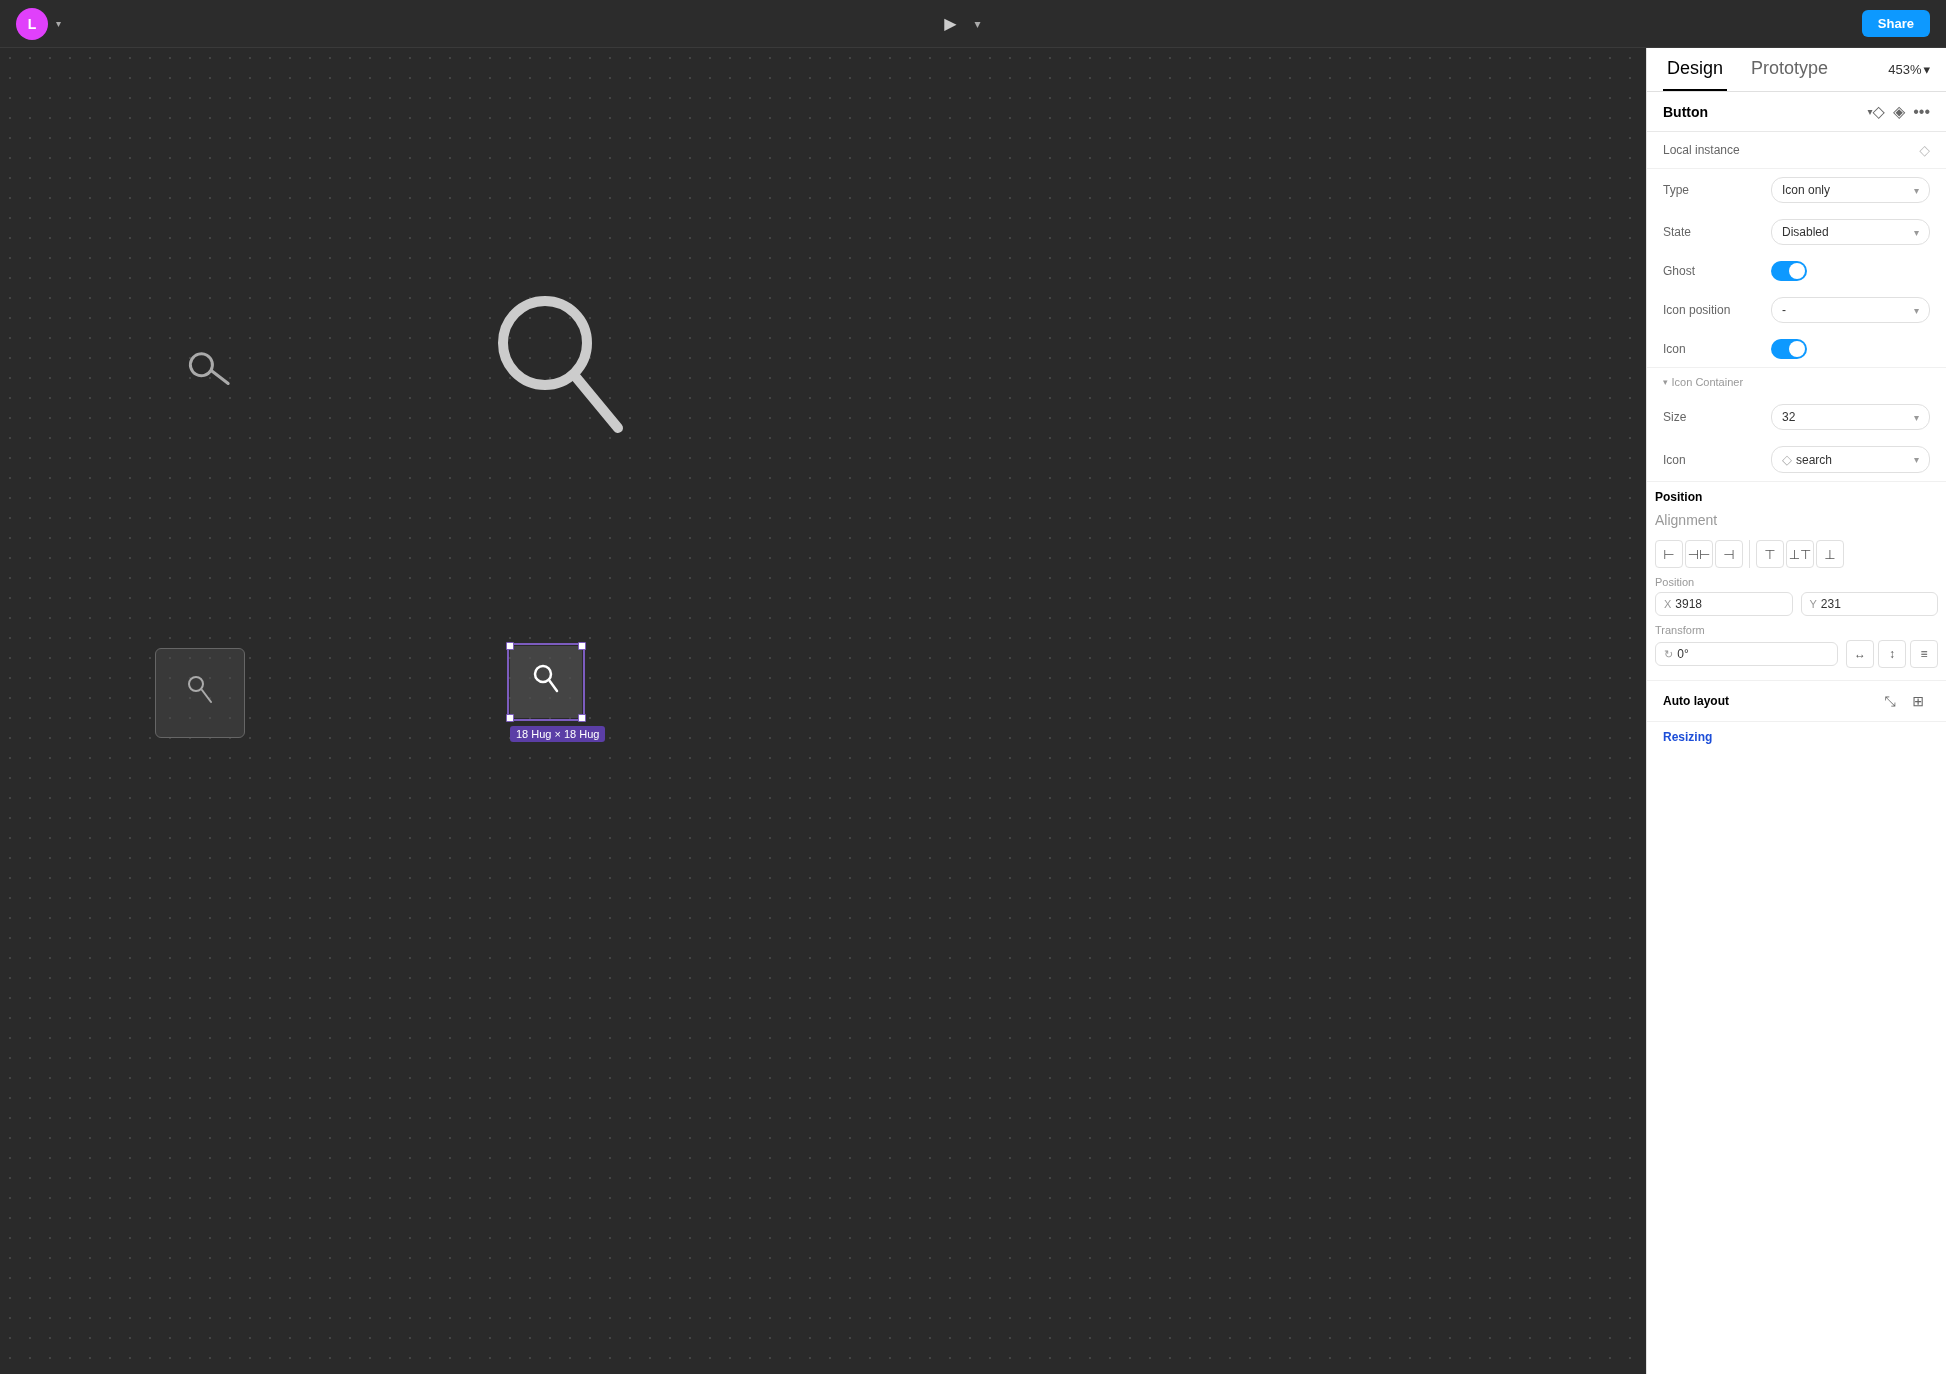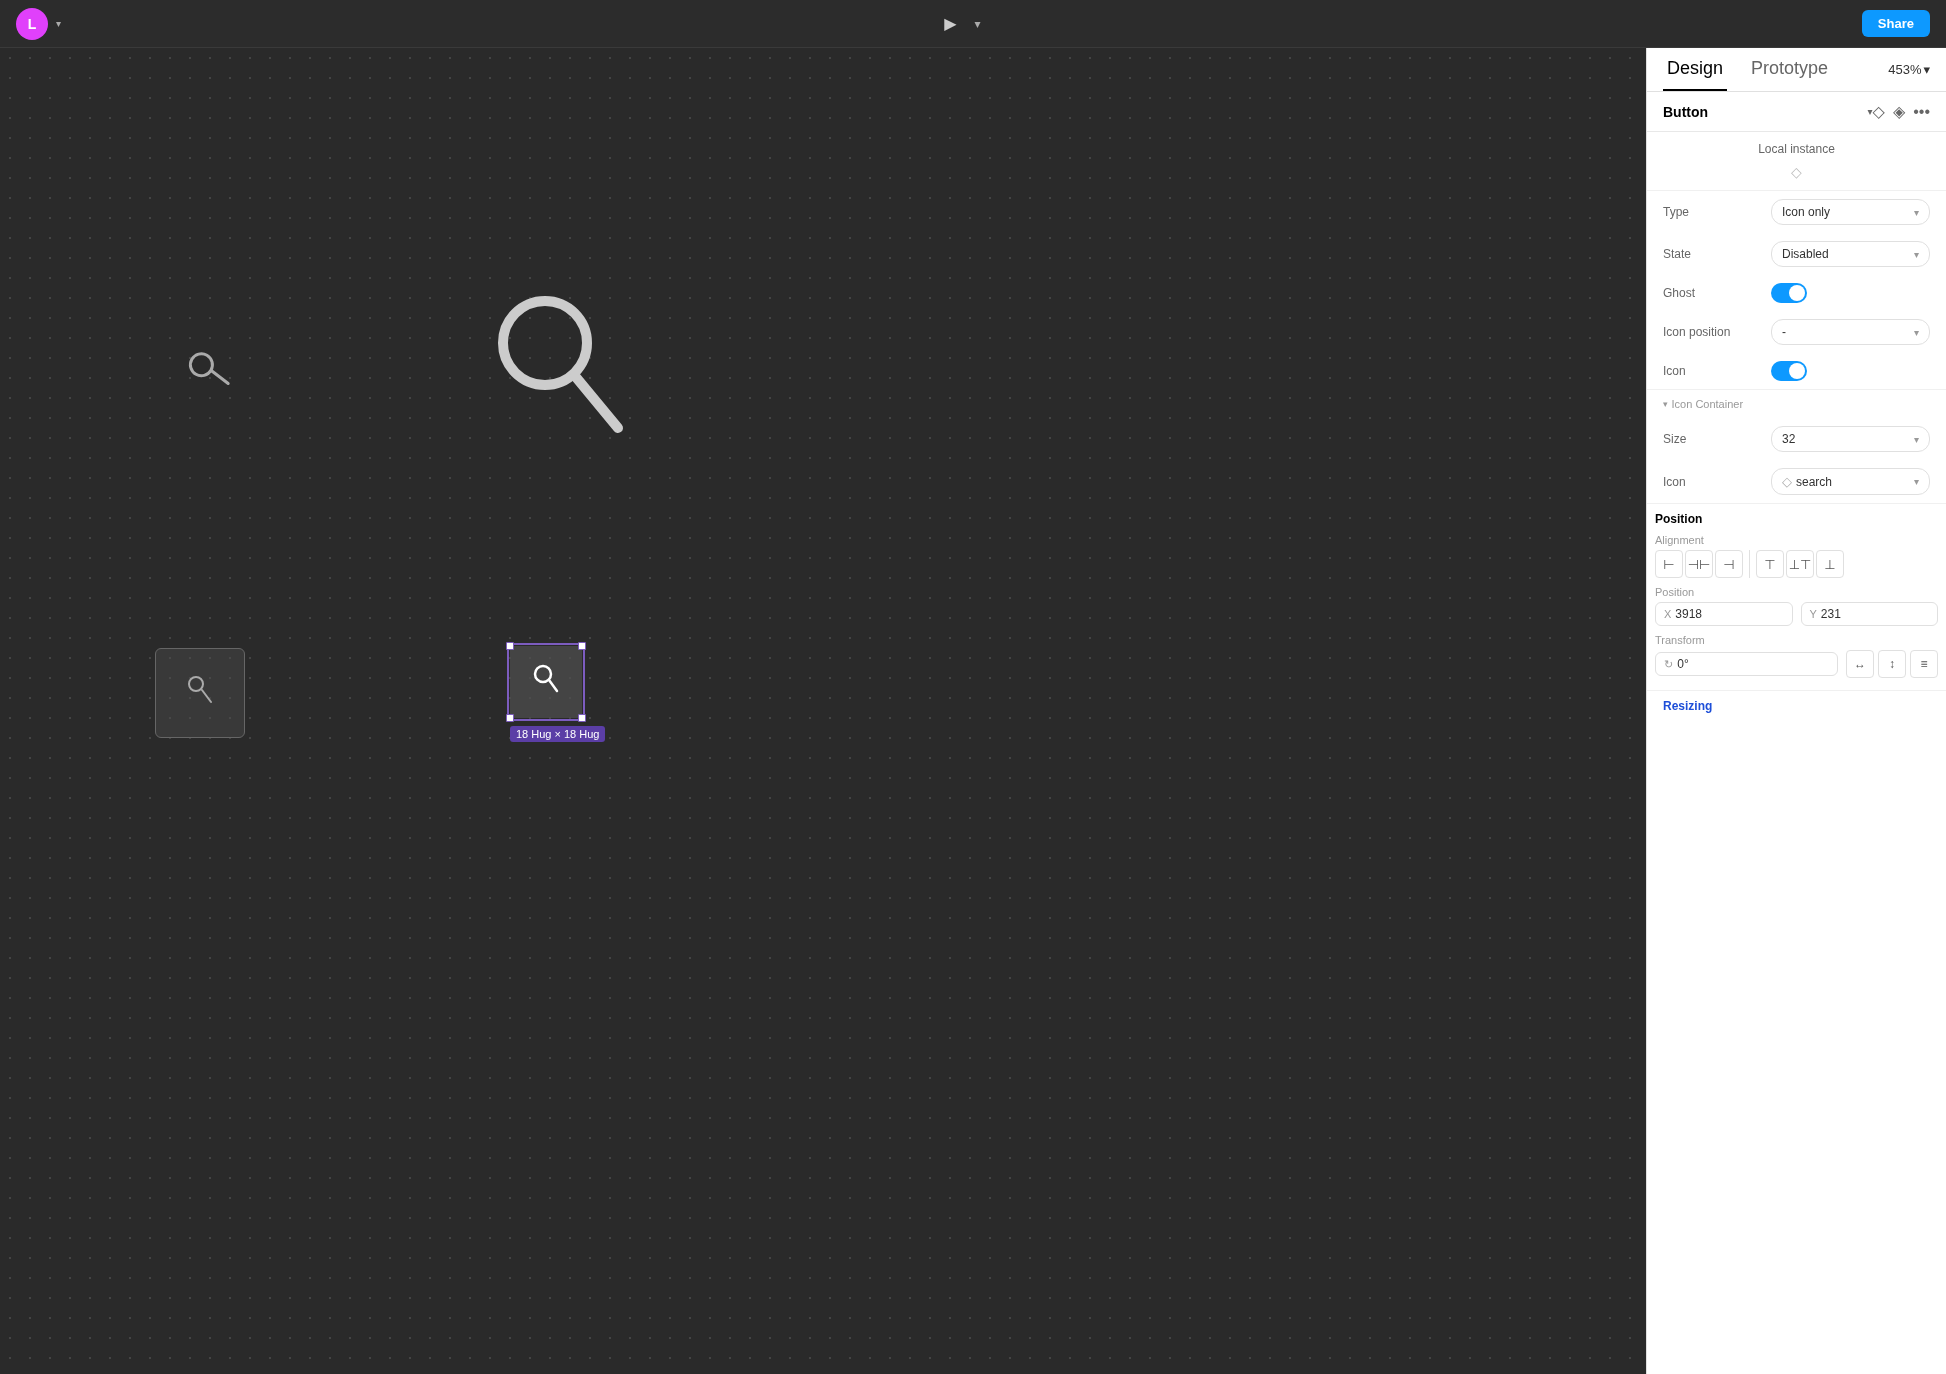--- a/index.html
+++ b/index.html
@@ -105,21 +105,21 @@
       border-bottom: 1px solid #e8e8e8;
     }
     .component-name { font-size: 14px; font-weight: 600; color: #000; flex: 1; }
     .component-chevron { font-size: 10px; color: #666; margin-left: 4px; cursor: pointer; }
     .header-icons { display: flex; gap: 8px; align-items: center; }
     .header-icon { color: #666; font-size: 16px; cursor: pointer; background: none; border: none; }
 
     
     .local-instance-row {
       display: flex; align-items: center; padding: 10px 16px;
-      border-bottom: 1px solid #f0f0f0; gap: 8px; flex-direction: column;
+      border-bottom: 1px solid #f0f0f0; 
     }
     .local-instance-label { font-size: 12px; color: #666; flex: 1; }
     .diamond-icon { color: #bbb; font-size: 14px; }
 
     
     .prop-row {
       display: flex; align-items: center; padding: 8px 16px; gap: 8px;
     }
     .prop-label { font-size: 12px; color: #666; width: 100px; flex-shrink: 0; }
     .prop-value { flex: 1; }
@@ -363,21 +363,21 @@
             <span>search</span>
           </span>
           <span class="chevron">▾</span>
         </div>
       </div>
     </div>
 
     <div class="position-section">
       <div class="position-title">Position</div>
 
-      <div style="font-size:11px;color:#999;margin-bottom:4px;">Alignment</div>
+      <div style="font-size:14px;color:#999;margin-bottom:12px;">Alignment</div>
 
       <div class="align-grid">
         <div class="align-group">
           <button class="align-btn">⊢</button>
           <button class="align-btn">⊣⊢</button>
           <button class="align-btn">⊣</button>
         </div>
         <div class="align-sep"></div>
         <div class="align-group">
           <button class="align-btn">⊤</button>
@@ -407,19 +407,26 @@
           <span class="rotation-value">0°</span>
         </div>
         <div class="transform-icons">
           <button class="transform-icon-btn">↔</button>
           <button class="transform-icon-btn">↕</button>
           <button class="transform-icon-btn">≡</button>
         </div>
       </div>
     </div>
 
+    <div class="auto-layout-section">
+      <span class="auto-layout-title">Auto layout</span>
+      <div class="auto-layout-icons">
+        <button class="auto-icon-btn">⤡</button>
+        <button class="auto-icon-btn">⊞</button>
+      </div>
+    </div>
 
     <div class="resizing-section">
       <div class="resizing-title">Resizing</div>
     </div>
 
   </div>
 </div>
 
 </body></html>

